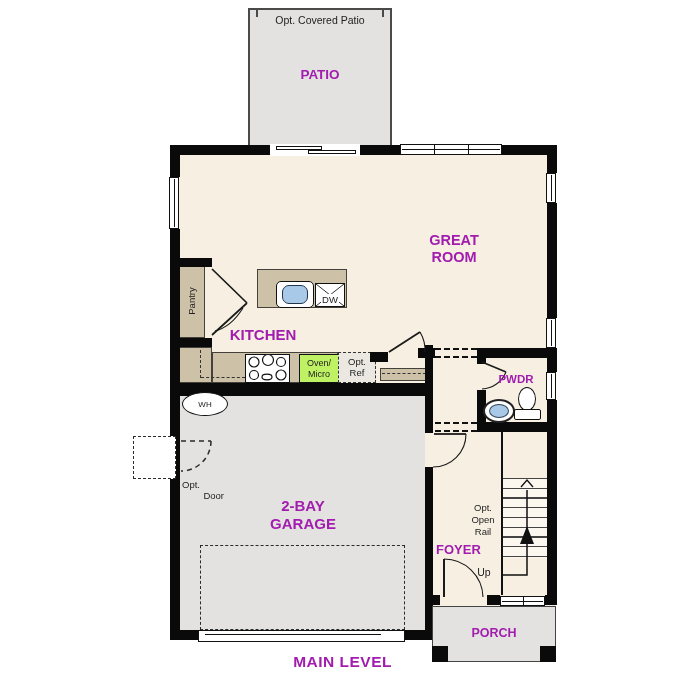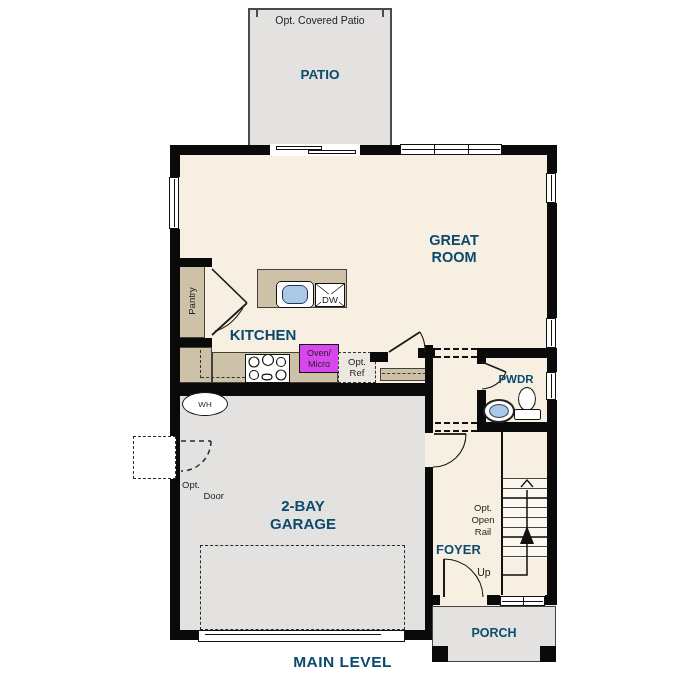--- a/index.html
+++ b/index.html
@@ -3,21 +3,21 @@
 <meta charset="utf-8">
 <style>
   html,body{margin:0;padding:0;background:#fff;}
   .plan{position:relative;width:687px;height:687px;background:#fff;overflow:hidden;
         font-family:"Liberation Sans", sans-serif;color:#111;}
   .abs{position:absolute;box-sizing:border-box;}
   .wall{background:var(--wall,#0a0a0a);}
   .concrete{background:var(--concrete,#e3e2e0);}
   .floor{background:var(--floor,#f7efe1);}
   .counter{background:var(--counter,#cdc1a7);border:1px solid #44403a;}
-  .lbl{font-weight:bold;color:#0c4a6e;text-align:center;}
+  .lbl{font-weight:bold;color:#a21caf;text-align:center;}
   .sm{font-size:9.5px;line-height:11px;color:#222;text-align:center;font-weight:normal;}
   .win{background:#fff;border:1.2px solid #111;}
   .glaze-h{position:absolute;left:1px;right:1px;top:45%;height:1.2px;background:#111;}
   .glaze-v{position:absolute;top:1px;bottom:1px;left:45%;width:1.2px;background:#111;}
   .mull-v{position:absolute;top:0;bottom:0;width:1.2px;background:#111;}
   .dashed-open{border-top:2px dashed #111;border-bottom:2px dashed #111;background:var(--floor,#f7efe1);}
   svg.overlay{position:absolute;left:0;top:0;pointer-events:none;}
 </style>
 </head>
 <body>
@@ -40,21 +40,21 @@
   <div class="abs" style="left:382px;top:373px;width:44px;height:2px;border-top:1.5px dashed #333;"></div>
   <div class="abs" style="left:200px;top:350px;width:2px;height:28px;border-left:1.5px dashed #333;"></div>
   <div class="abs" style="left:201px;top:377px;width:44px;height:2px;border-top:1.5px dashed #333;"></div>
 
   <div class="abs counter" style="left:257px;top:269px;width:90px;height:39px;"></div>
   <div class="abs" style="left:276px;top:281px;width:38px;height:27px;background:#fff;border:1.4px solid #111;border-radius:5px;"></div>
   <div class="abs" style="left:282px;top:285px;width:26px;height:19px;background:var(--sink-blue,#a9c9e9);border:1.2px solid #24364d;border-radius:7px;"></div>
   <div class="abs" style="left:315px;top:283px;width:30px;height:24px;background:#fff;border:1.2px solid #111;"></div>
 
   <div class="abs" style="left:245px;top:354px;width:45px;height:29px;background:#fff;border:1.2px solid #111;"></div>
-  <div class="abs" style="left:299px;top:344px;width:40px;height:29px;background:#d946ef;border:1.2px solid #111;padding-top:3px;">
+  <div class="abs" style="left:299px;top:354px;width:40px;height:29px;background:#bef264;border:1.2px solid #111;padding-top:3px;">
     <div class="sm" style="font-size:9px;line-height:10.5px;">Oven/</div>
     <div class="sm" style="font-size:9px;line-height:10.5px;">Micro</div>
   </div>
   <div class="abs" style="left:338px;top:352px;width:38px;height:31px;background:#eae8e0;border:1.6px dashed #333;padding-top:3px;">
     <div class="sm">Opt.</div>
     <div class="sm">Ref</div>
   </div>
 
   <div class="abs wall" style="left:170px;top:145px;width:102px;height:10px;"></div>
   <div class="abs wall" style="left:358px;top:145px;width:42px;height:10px;"></div>

